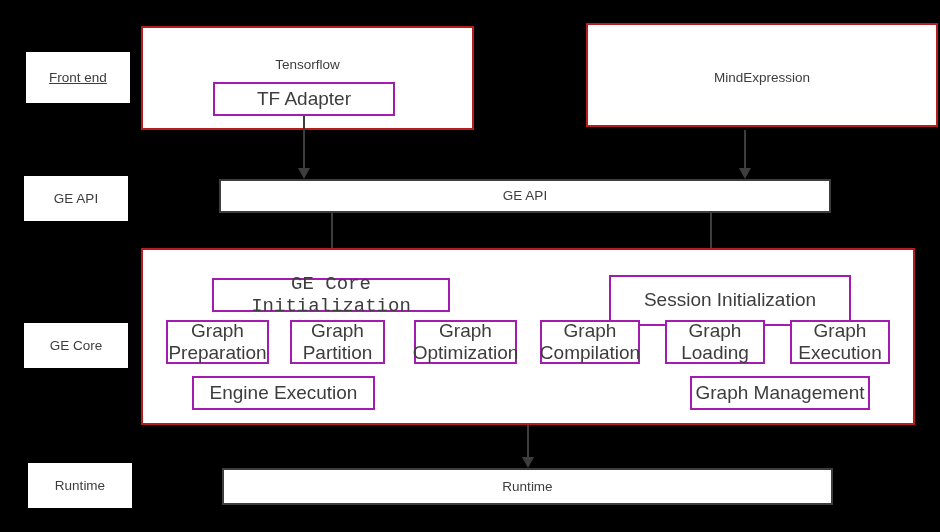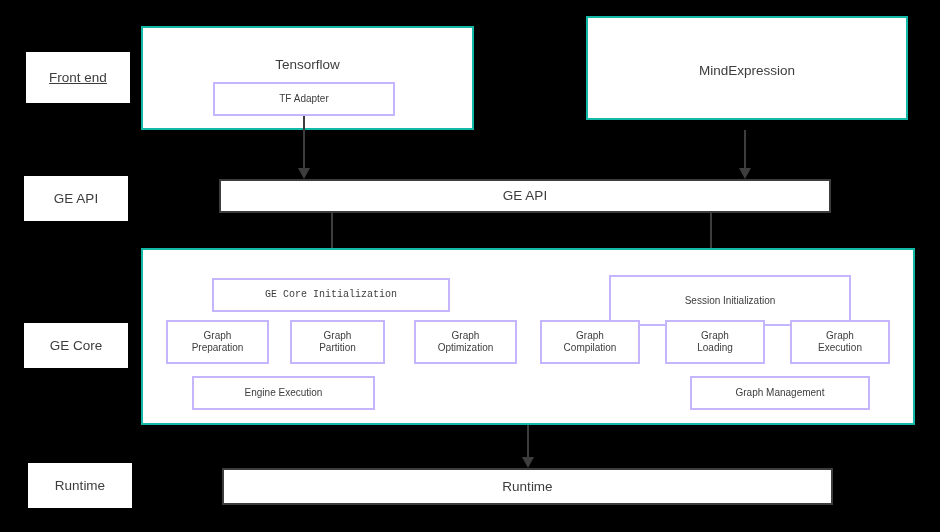--- a/index.html
+++ b/index.html
@@ -30,35 +30,35 @@
     white-space: pre-line;
   }
   
   .layer-label {
     border: none;
     font-size: 13.5px;
     color: #3d3d3d;
   }
   
   .group-box {
-    border: 2px solid #14b8a6;
+    border: 2px solid #b91c1c;
     align-items: flex-start;
     justify-content: center;
   }
   .group-title {
     position: absolute;
     width: 100%;
     text-align: center;
     font-size: 13.5px;
     color: #3d3d3d;
   }
   
   .node {
-    border: 2px solid #c4b5fd;
-    font-size: 10px;
+    border: 2px solid #a21caf;
+    font-size: 19px;
     color: #3d3d3d;
   }
   .bar {
     border: 2px solid #3d3d3d;
     font-size: 13.5px;
     color: #3d3d3d;
   }
   
   .arrow {
     position: absolute;
@@ -93,21 +93,21 @@
 
   <div class="box layer-label" style="left:24px; top:305px; width:104px; height:45px;margin-top:18px;">GE Core</div>
 
   <div class="box layer-label" style="left:28px; top:463px; width:104px; height:45px;">Runtime</div>
 
   <div class="box group-box" style="left:141px; top:26px; width:333px; height:104px;">
     <span class="group-title" style="top:29px;">Tensorflow</span>
   </div>
   <div class="box node" style="left:213px; top:82px; width:182px; height:34px;">TF Adapter</div>
 
-  <div class="box group-box" style="left:586px; top:16px; width:322px; height:104px;">
+  <div class="box group-box" style="left:586px; top:23px; width:352px; height:104px;">
     <span class="group-title" style="top:45px;">MindExpression</span>
   </div>
 
   <div class="arrow" style="left:304px; top:116px; height:63px;">
     <div class="stem" style="height:52px;"></div>
     <div class="head" style="top:52px;"></div>
   </div>
 
   <div class="arrow" style="left:745px; top:130px; height:49px;">
     <div class="stem" style="height:38px;"></div>

